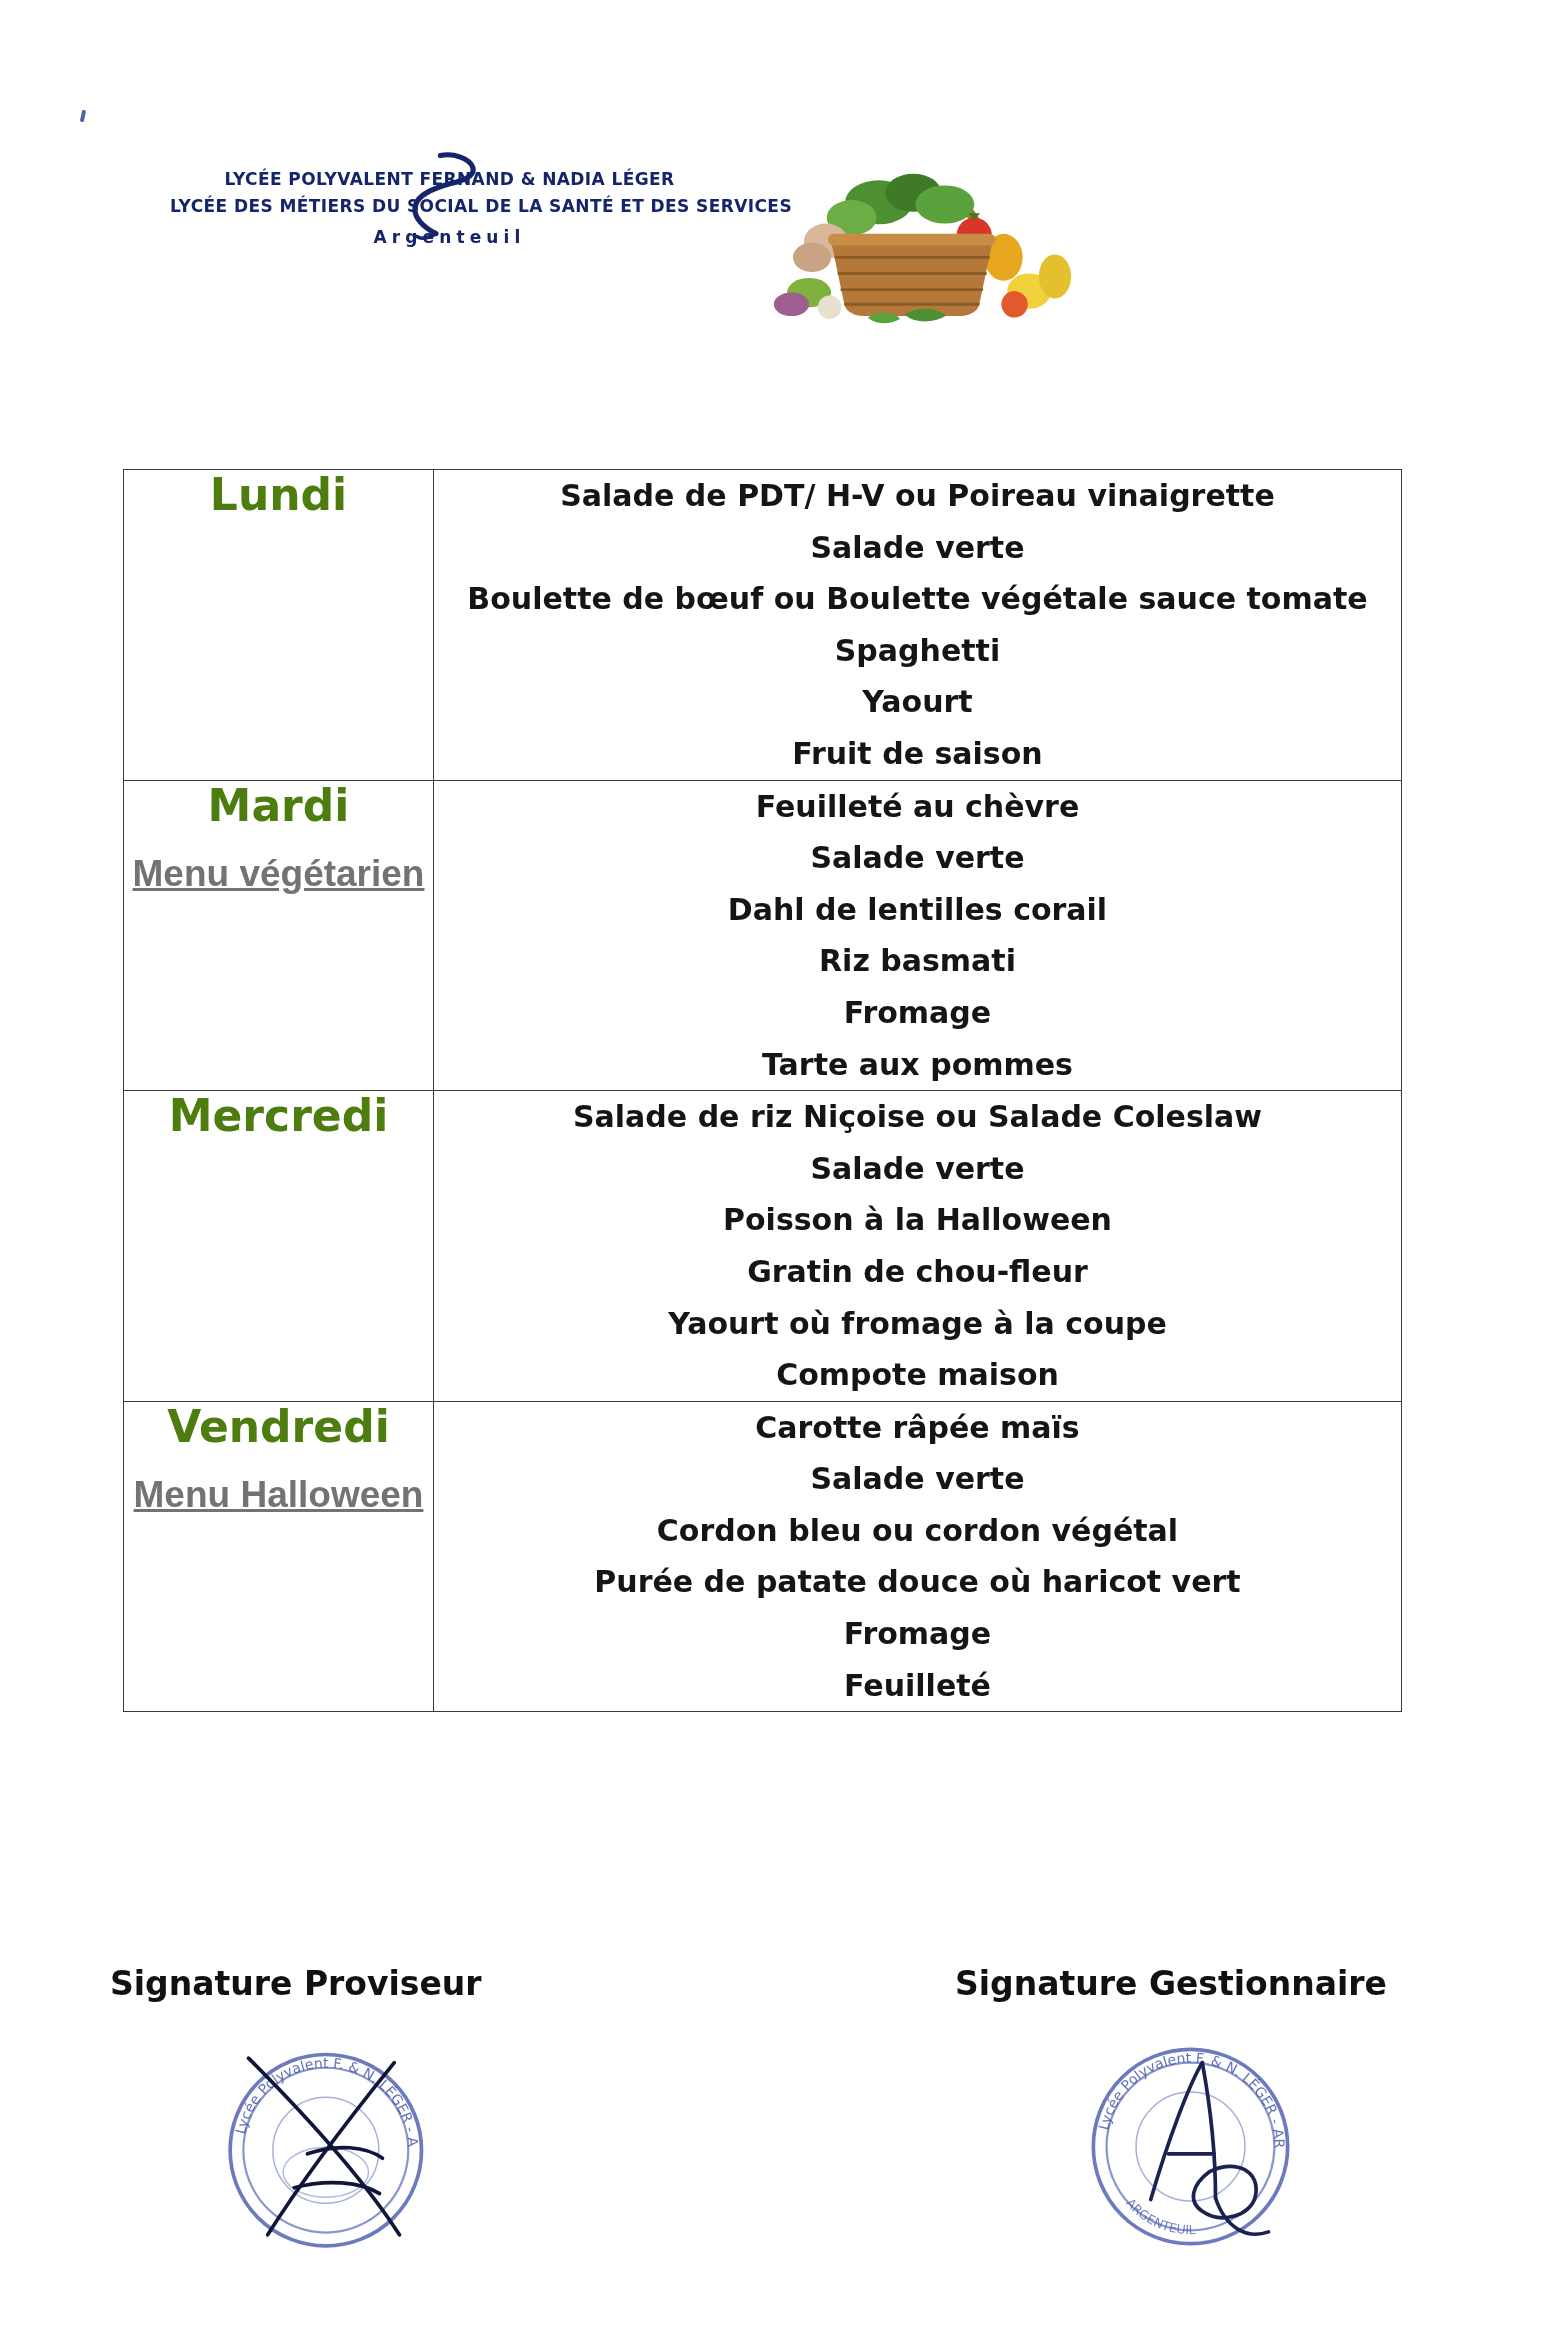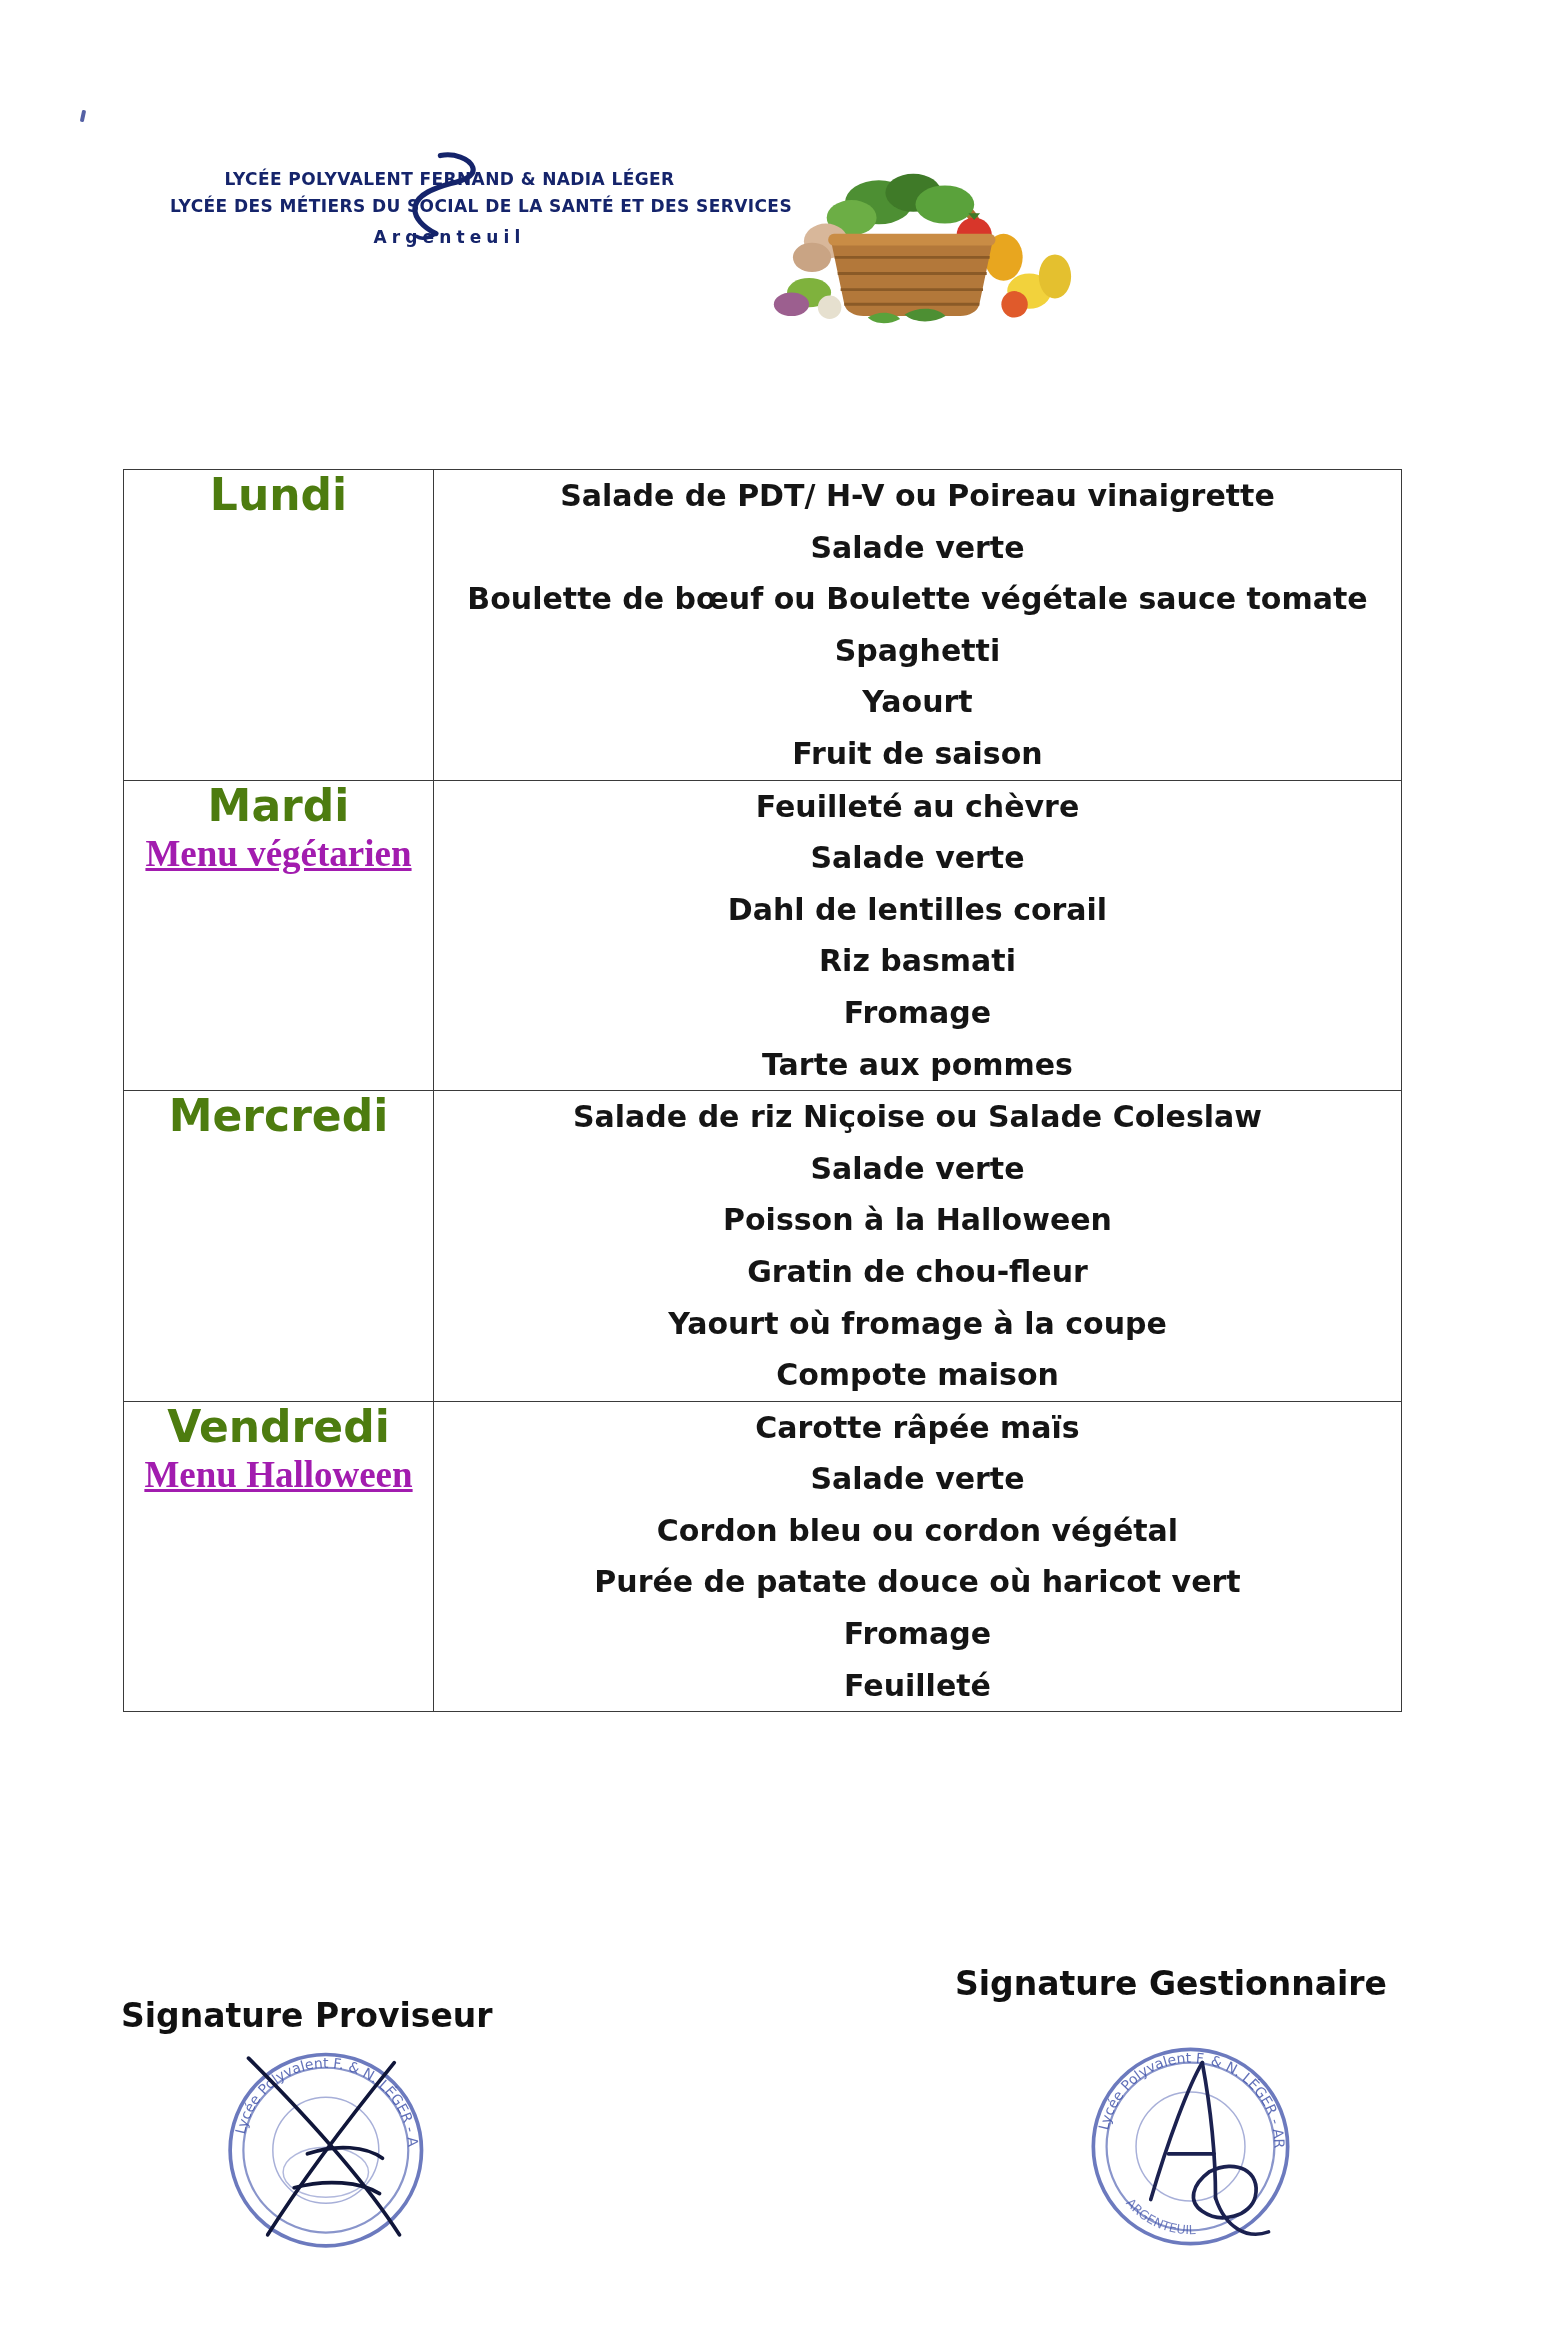--- a/index.html
+++ b/index.html
@@ -114,27 +114,27 @@
     padding-top: 13.2px;
   }
   .day-name {
     font-family: "DejaVu Sans", sans-serif;
     font-weight: 700;
     font-size: 44px;
     color: #4d7c0f;
     line-height: 1.15;
   }
   .day-sub {
-    font-family: Liberation Serif, serif;
+    font-family: Liberation Sans, sans-serif;
     font-weight: 700;
     font-size: 37px;
-    color: #a21caf;
+    color: #737373;
     text-decoration: underline;
     line-height: 1.2;
-    margin-top: 1px;
+    margin-top: 21px;
   }
   td.dishes {
     padding: 10.3px 7.3px 11.8px 7.3px;
     text-align: center;
   }
   .dish {
     font-family: "DejaVu Sans", sans-serif;
     font-weight: 700;
     font-size: 30px;
     color: #151515;
@@ -150,21 +150,21 @@
     width: 1561px;
     height: 51px;
   }
   .sig-label {
     position: absolute;
     font-family: "DejaVu Sans", sans-serif;
     font-weight: 700;
     font-size: 33px;
     color: #111;
   }
-  .sig-left  { left: 121px; margin-top: 32px; }
+  .sig-left  { left: 110px; }
   .sig-right { left: 955px; }
 
   .stamp {
     position: absolute;
     width: 265px;
     height: 265px;
   }
   .stamp-left  { left: 197px; top: 2014px; }
   .stamp-right { left: 1058px; top: 2014px; }
 </style>

